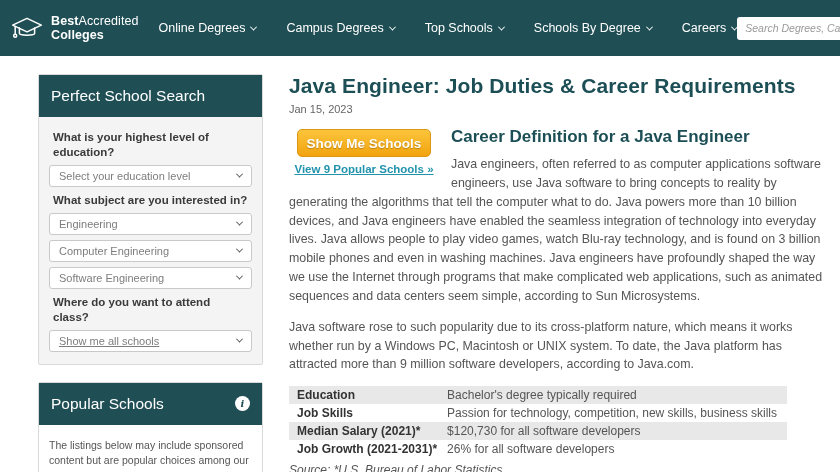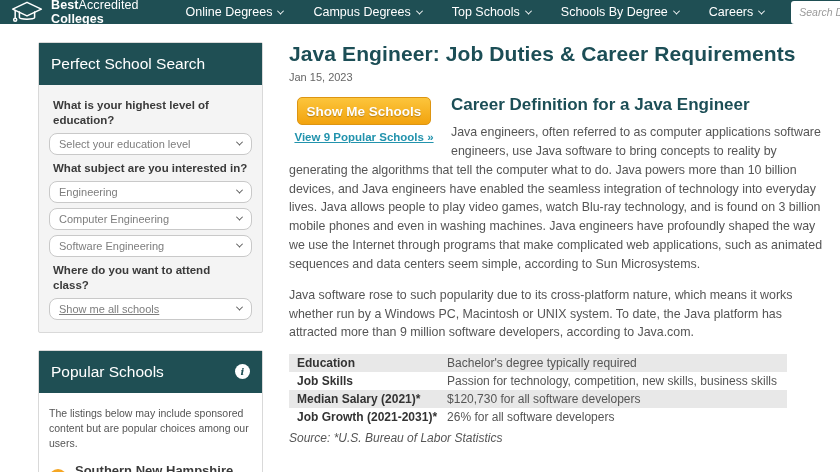--- a/index.html
+++ b/index.html
@@ -4,22 +4,22 @@
 <style>
   * { box-sizing: border-box; }
   html, body { margin:0; padding:0; }
   body {
     width:840px; height:472px; overflow:hidden; background:#fff;
     font-family:"Liberation Sans","DejaVu Sans",sans-serif;
     -webkit-font-smoothing:antialiased;
   }
   
   .topbar {
-    height:24px; background:var(--header-teal,#1f4f54);
-    display:flex; align-items:center; padding:0 12px 0 10px;gap:27px;
+    height:56px; background:var(--header-teal,#1f4f54);
+    display:flex; align-items:center; padding:0 12px 0 10px;
   }
   .logo { display:flex; align-items:center; gap:7px; margin-right:20px; cursor:pointer; }
   .logo-text { color:#fff; font-size:12.5px; line-height:1.15; letter-spacing:.1px; }
   .logo-text .l2 { font-weight:bold; }
   .mainnav { display:flex; gap:30px; color:#fff; font-size:12.5px; }
   .nav-item { display:flex; align-items:center; gap:6px; cursor:pointer; white-space:nowrap; }
   .chev {
     display:inline-block; width:5px; height:5px;
     border-right:1.7px solid currentColor; border-bottom:1.7px solid currentColor;
     transform:rotate(45deg) translate(-1px,-1px);
@@ -37,21 +37,21 @@
   .main { flex:1; min-width:0; max-width:540px; }
   
   .panel { border:1px solid #d9d9d9; background:#f4f4f4; border-radius:2px; }
   .panel-header {
     background:var(--header-teal,#1f4f54); color:#fff; font-size:15.5px;
     padding:12px 12px; display:flex; align-items:center; justify-content:space-between;
   }
   .panel-body { padding:7px 10px 10px; }
   .q-label { font-size:11.5px; font-weight:bold; color:#3a3a3a; margin:6px 4px 5px; line-height:1.3; }
   .select {
-    background:#fff; border:1px solid #c9c9c9; border-radius:8px; height:22px;
+    background:#fff; border:1px solid #c9c9c9; border-radius:3px; height:22px;
     display:flex; align-items:center; justify-content:space-between;
     padding:0 9px; font-size:11px; color:#7d7d7d; margin-bottom:5px; cursor:pointer;
   }
   .select .chev { color:#555; }
   .panel.popular { margin-top:17px; background:#fff; }
   .info-badge {
     width:15px; height:15px; border-radius:50%; background:#fff;
     color:var(--header-teal,#1f4f54); font-size:10px; font-weight:bold; font-style:italic;
     display:flex; align-items:center; justify-content:center; font-family:"DejaVu Serif",serif;
     cursor:pointer;

